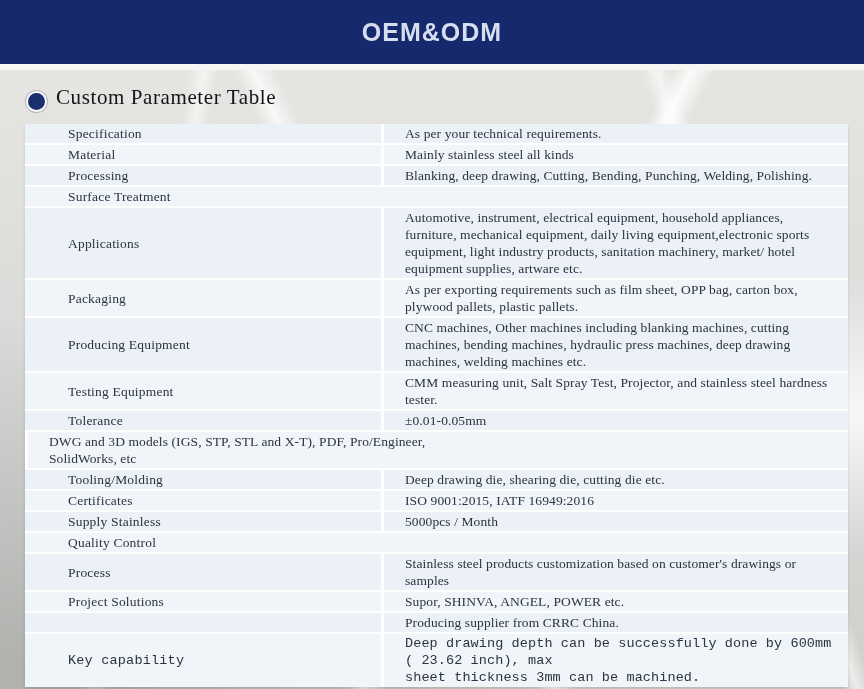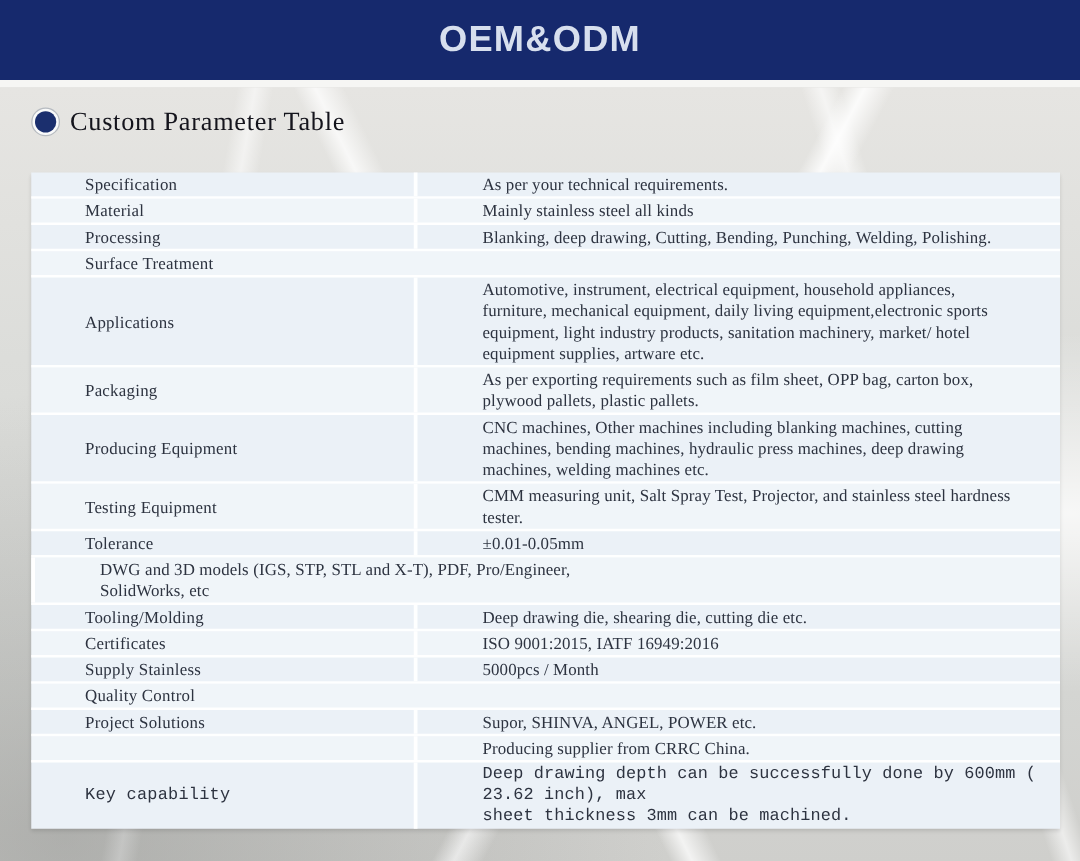--- a/index.html
+++ b/index.html
@@ -8,38 +8,38 @@
     font-family:"Liberation Serif", serif;
     background:#d8d9d6;
   }
   
   .banner{
     height:64px;background:#16296d;
     display:flex;align-items:center;justify-content:center;
   }
   .banner-title{
     font-family:"Liberation Sans", sans-serif;font-weight:bold;
-    font-size:29px;color:#d7dfee;letter-spacing:1px;
+    font-size:25px;color:#d7dfee;letter-spacing:1px;
   }
   .white-strip{height:6px;background:#f6f6f4;}
   
   .page-bg{
     height:619px;position:relative;
     background:
       radial-gradient(ellipse at 6% 97%, rgba(105,107,105,.32), transparent 42%),
       radial-gradient(ellipse at 99% 55%, rgba(255,255,255,.8), transparent 30%),
       linear-gradient(64deg,  transparent 46%, rgba(255,255,255,.75) 47.5%, transparent 49.5%),
       linear-gradient(118deg, transparent 56.5%, rgba(255,255,255,.85) 58%, transparent 60%),
       linear-gradient(100deg, transparent 19.5%, rgba(255,255,255,.55) 21%, transparent 22.5%),
       linear-gradient(72deg,  transparent 79%, rgba(255,255,255,.6) 80.5%, transparent 82%),
       linear-gradient(180deg, #e6e5e2 0%, #dcddda 35%, #d4d5d2 78%, #cfcfcc 100%);
   }
   .heading{
-    padding:15px 0 28px 28px;
-    display:flex;align-items:center;gap:11px;
+    padding:15px 0 14px 28px;
+    display:flex;align-items:flex-end;gap:11px;
   }
   .bullet{
     width:17px;height:17px;border-radius:50%;
     background:#1b2f6e;flex:0 0 auto;
     box-shadow:0 0 0 2px rgba(255,255,255,.92), 0 0 0 3px rgba(135,145,160,.5);
   }
   .heading-text{
     font-size:21px;color:#14141c;letter-spacing:.6px;
   }
   
@@ -48,30 +48,30 @@
     background:#ebf1f7;
     box-shadow:0 2px 3px rgba(0,0,0,.12);
   }
   .prow{
     display:flex;
     border-bottom:2px solid rgba(255,255,255,.95);
   }
   .prow:last-child{border-bottom:none;font-family:Liberation Mono, monospace;}
   .prow:nth-child(even){background:rgba(255,255,255,.28);}
   .plabel{
-    width:306px;box-sizing:border-box;
+    width:356px;box-sizing:border-box;
     padding:1px 6px 1px 43px;
     display:flex;align-items:center;
     color:#2d3340;font-size:13.5px;line-height:17px;
     letter-spacing:.2px;
   }
   .pvalue{
     flex:1;box-sizing:border-box;
     border-left:3px solid rgba(255,255,255,.95);
-    padding:1px 8px 1px 52px;
+    padding:1px 8px 1px 21px;
     display:flex;align-items:center;
     color:#2d3340;font-size:13.5px;line-height:17px;
     white-space:pre-line;letter-spacing:.1px;
   }
 </style>
 </head>
 <body>
 
 <div class="banner">
   <span class="banner-title">OEM&amp;ODM</span>
@@ -153,20 +153,25 @@
 
   <div class="prow">
     <div class="plabel">Supply Stainless</div>
     <div class="pvalue">5000pcs / Month</div>
   </div>
 
   <div class="prow">
     <div class="plabel">Quality Control</div>
   </div>
 
+  <div class="prow">
+    <div class="plabel">Process</div>
+    <div class="pvalue">Stainless steel products customization based on customer's drawings or
+samples</div>
+  </div>
 
   <div class="prow">
     <div class="plabel">Project Solutions</div>
     <div class="pvalue">Supor, SHINVA, ANGEL, POWER etc.</div>
   </div>
 
   <div class="prow">
     <div class="plabel"></div>
     <div class="pvalue">Producing supplier from CRRC China.</div>
   </div>

